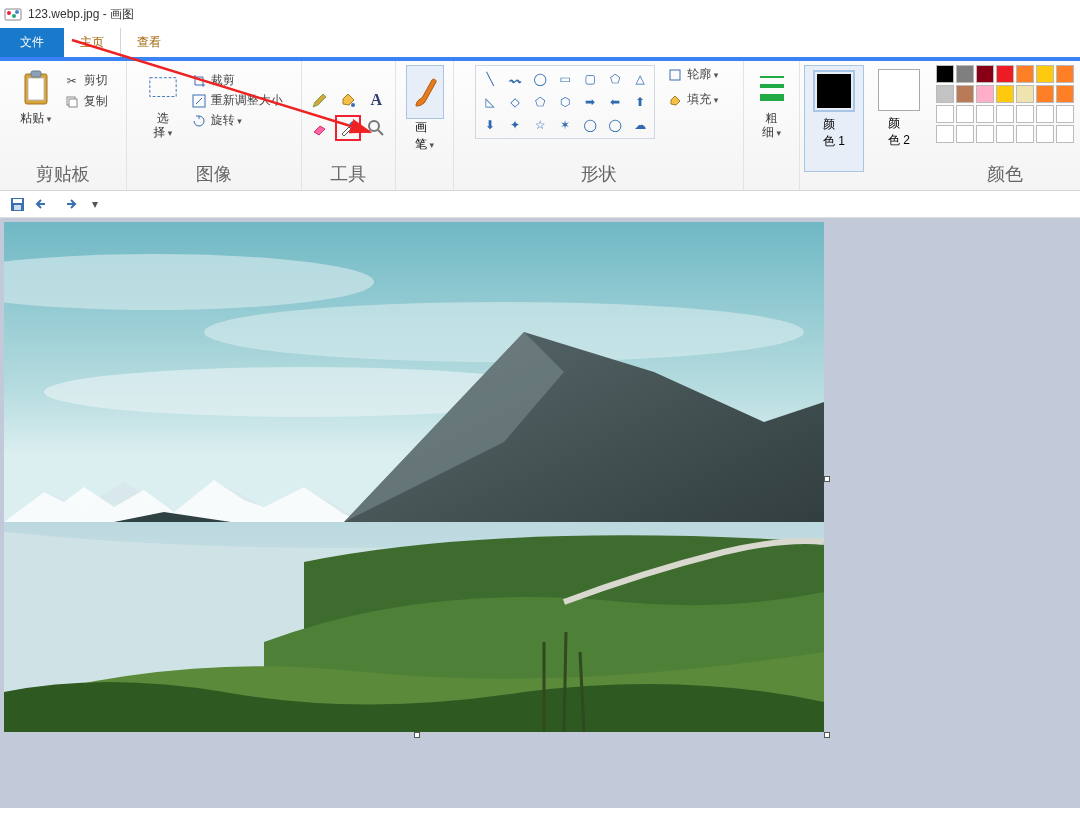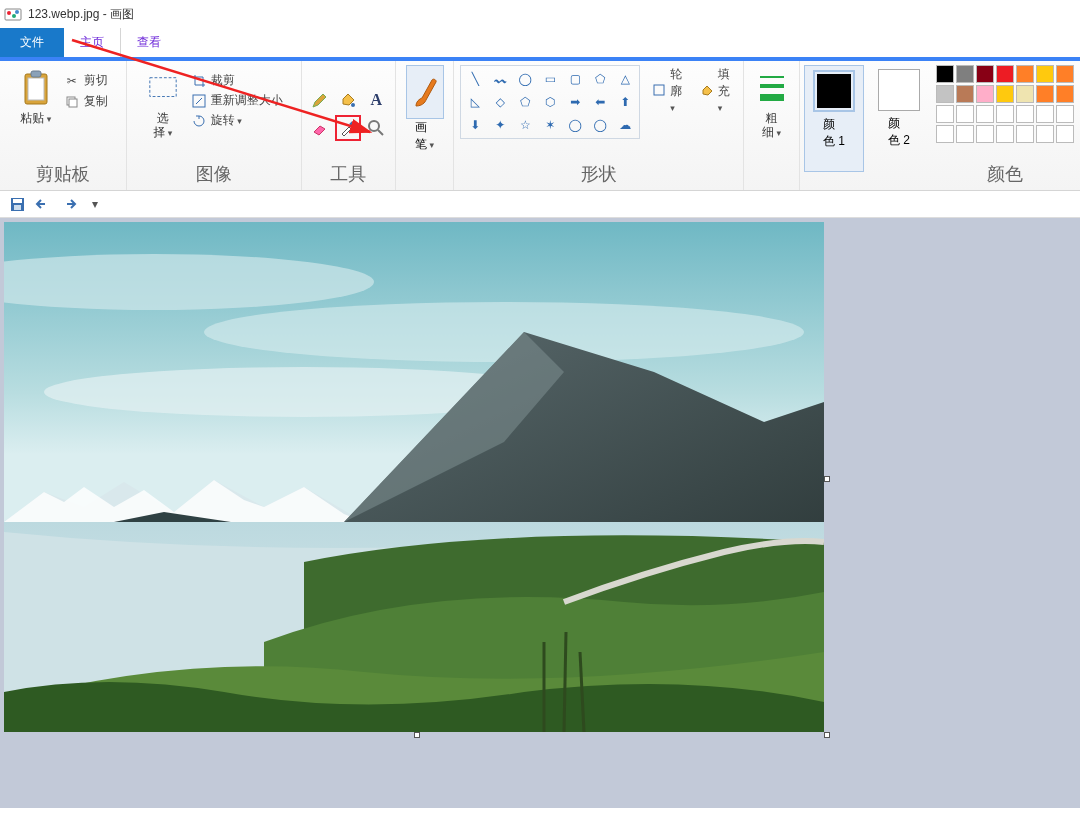--- a/index.html
+++ b/index.html
@@ -21,21 +21,21 @@
     padding-left: 4px;
     color: #333;
   }
   .titlebar .icon { width: 18px; height: 18px; margin-right: 6px; }
   .menubar {
     display: flex;
     border-bottom: 4px solid #3b82f6;
   }
   .menu-tab {
     padding: 6px 16px;
-    color: #6d28d9;
+    color: #a16207;
     cursor: pointer;
   }
   .menu-tab.file {
     background: #1979ca;
     color: #fff;
     padding: 6px 20px;
   }
   .menu-tab.rborder { border-right: 1px solid #d5d5d5; }
   .ribbon {
     display: flex;
@@ -79,21 +79,21 @@
   .toolgrid .tool.hi { border:2px solid #e23; }
   .brush-big {
     width:38px;height:54px;
     background:#e7eef7;
     border:1px solid #a8c5e6;
     display:flex;align-items:center;justify-content:center;
     cursor:pointer;
   }
   .shapes-grid { display:grid; grid-template-columns:repeat(7,24px); grid-auto-rows:22px; gap:1px; border:1px solid #cfd8e3; padding:2px;}
   .shapes-grid .sh { display:flex;align-items:center;justify-content:center; color:#2e6ab0; cursor:pointer;}
-  .sideopts { display:flex;flex-direction:row;gap:6px;margin-left:8px; }
+  .sideopts { display:flex;flex-direction:column;gap:6px;margin-left:8px; }
   .swatch {
     width:42px;height:42px;
     border:1px solid #aaa;
     cursor:pointer;
   }
   .swatch.big1 { background:#000; border:2px solid #a8c5e6; box-shadow:0 0 0 2px #e7eef7 inset;}
   .bigcolor { display:flex;flex-direction:column;align-items:center;padding:4px 8px; cursor:pointer;}
   .palette { display:grid; grid-template-columns:repeat(7,18px); grid-auto-rows:18px; gap:2px; }
   .palette div { border:1px solid #bbb; cursor:pointer;}
   .qat { display:flex; align-items:center; gap:8px; padding:4px 8px; background:#fff; border-bottom:1px solid #ddd;}

